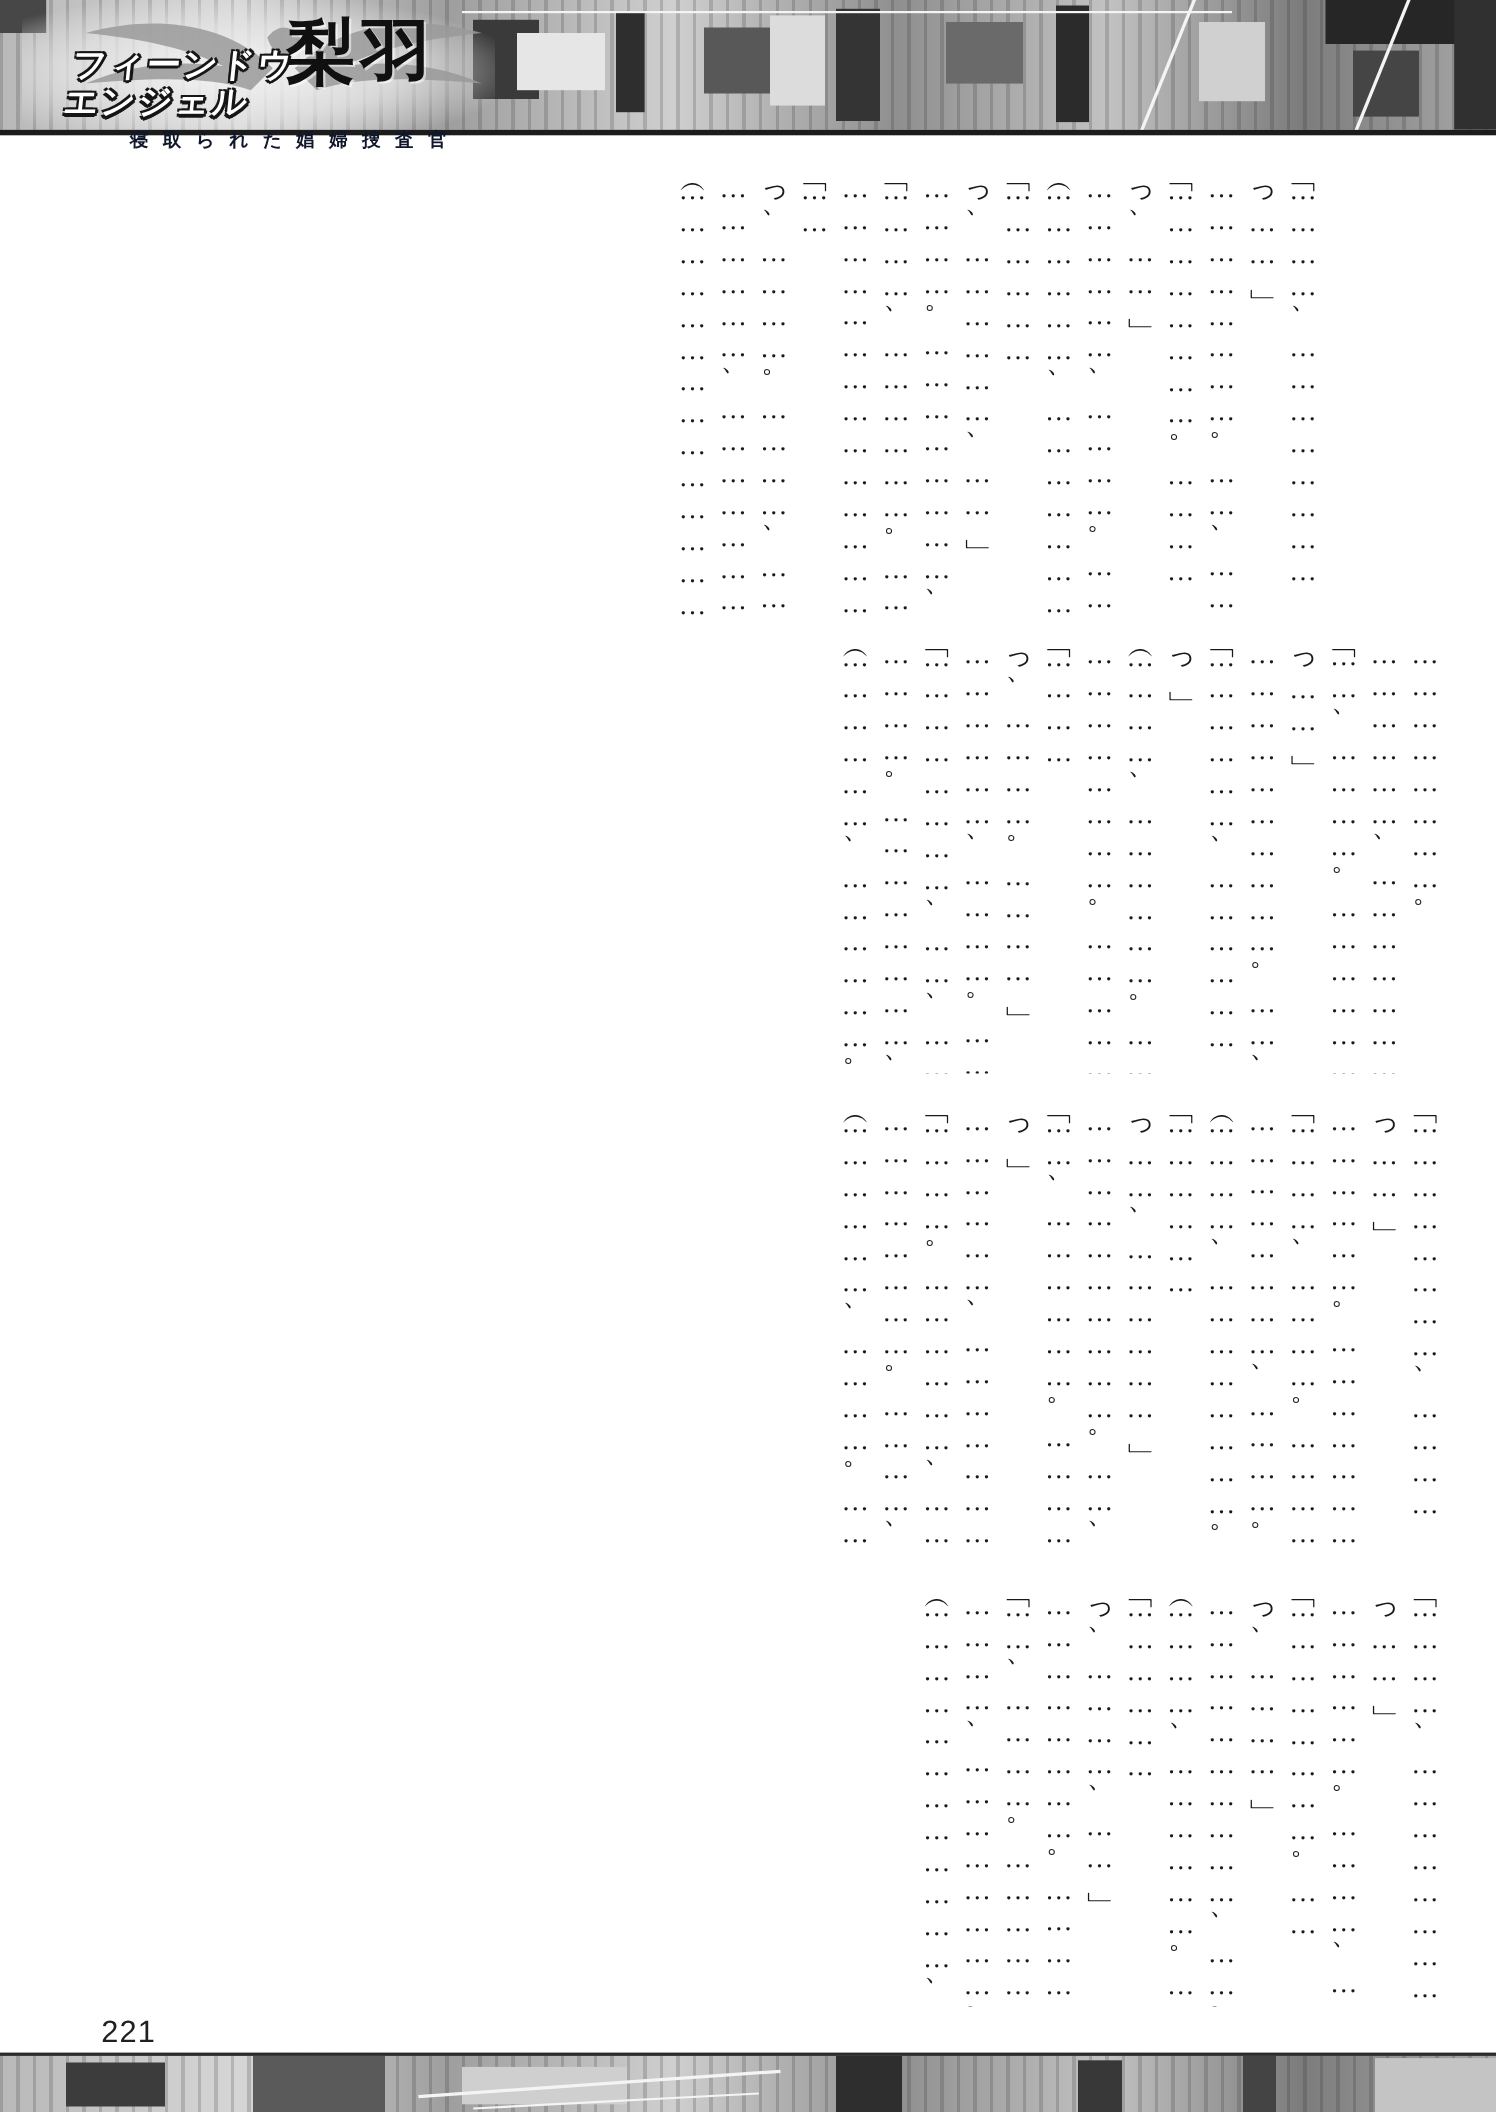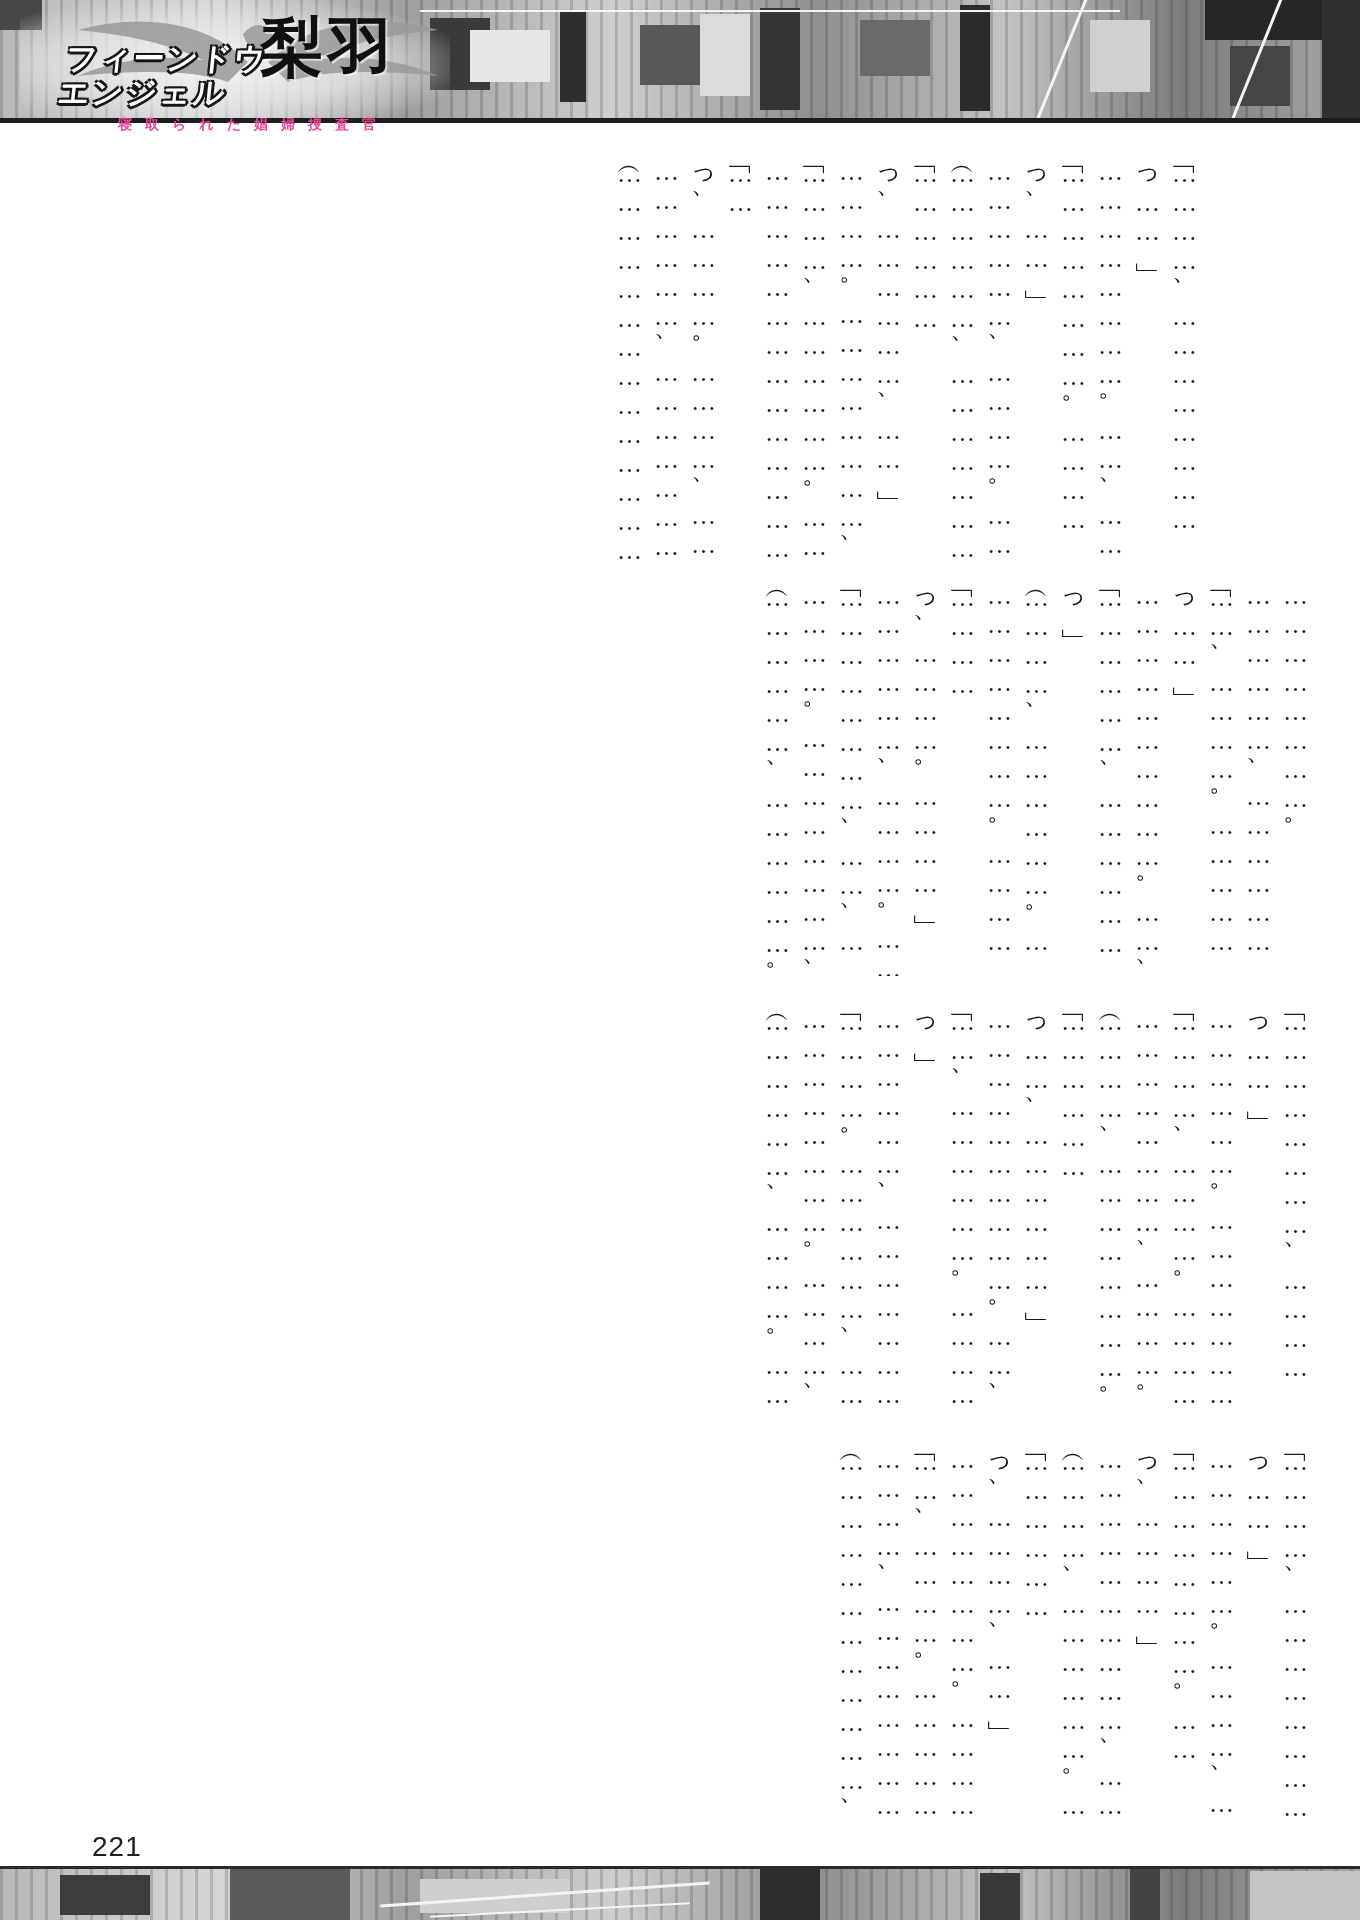--- a/index.html
+++ b/index.html
@@ -37,22 +37,22 @@
   }
   .logo-line1{ left:18px; top:36px; font-size:31px; }
   .logo-line2{ left:10px; top:70px; font-size:31px; }
   .logo-main{
     position:absolute; left:212px; top:14px; font-size:64px; line-height:1;
     font-weight:bold; color:#101010; letter-spacing:4px; white-space:nowrap;
     text-shadow:2px 2px 0 rgba(255,255,255,.55);
   }
   .subtitle{
     position:absolute; left:118px; top:116px; width:360px;
-    font-size:14px; font-weight:bold; letter-spacing:13px;
-    color:#ec4899; white-space:nowrap;
+    font-size:17px; font-weight:bold; letter-spacing:13px;
+    color:#0f172a; white-space:nowrap;
   }
 
   
   .band{
     position:absolute; left:64px; width:1250px;
     writing-mode:vertical-rl; -webkit-writing-mode:vertical-rl;
     text-orientation:upright;
     font-size:25px; line-height:37px; letter-spacing:2px;
     white-space:pre-line; overflow:hidden; color:#191919;
   }

